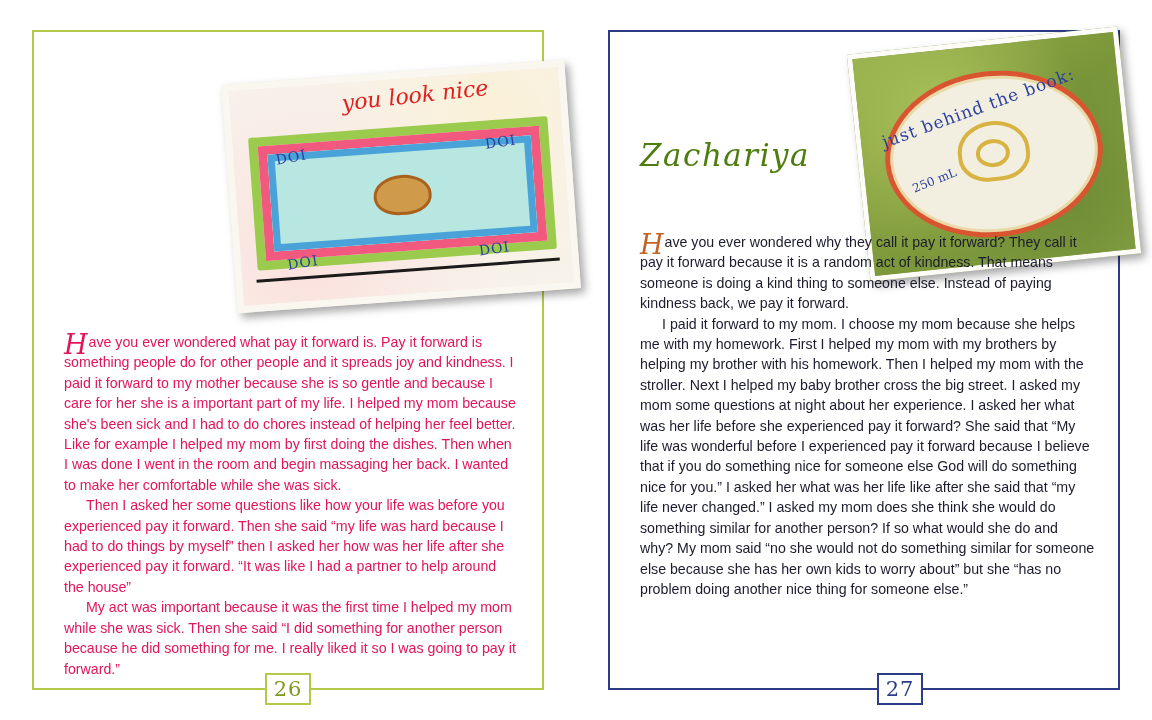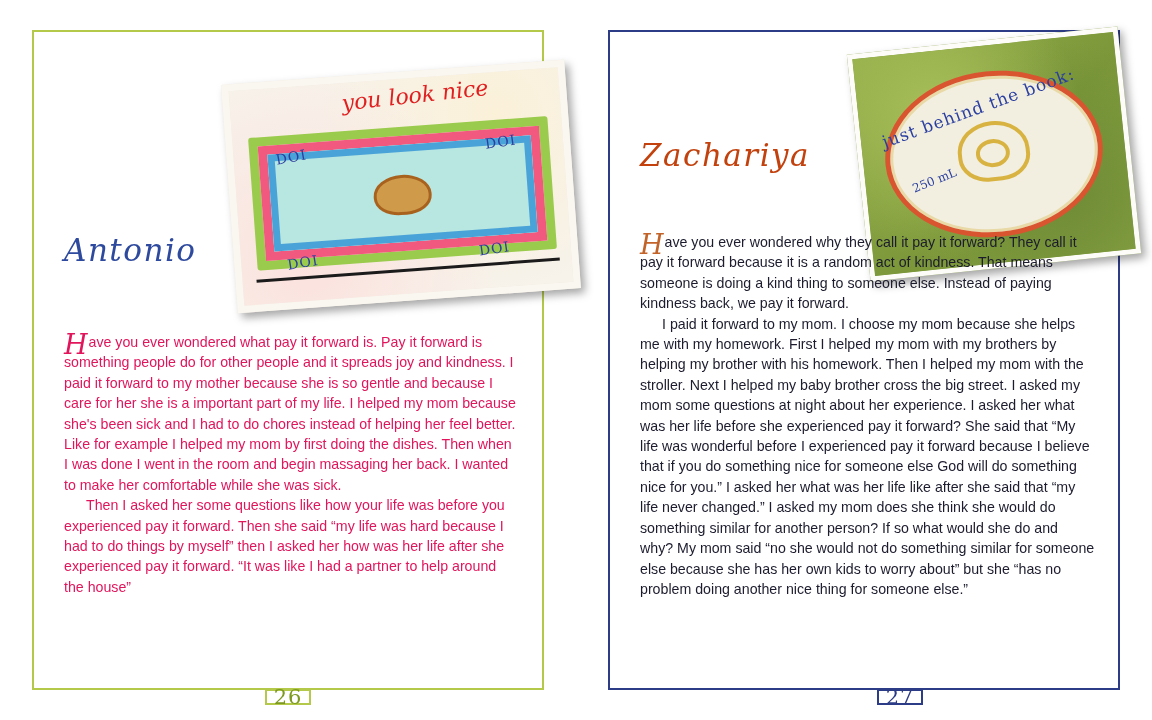--- a/index.html
+++ b/index.html
@@ -51,21 +51,21 @@
     white-space: nowrap;
   }
   .author-left {
     left: 30px;
     top: 200px;
     color: #2e4a9e;
   }
   .author-right {
     left: 30px;
     top: 105px;
-    color: #c2410c;
+    color: #4d7c0f;
   }
   
   .body-text {
     position: absolute;
     box-sizing: border-box;
     font-family: "Liberation Sans", sans-serif;
     font-size: 14.2px;
     line-height: 20.4px;
   }
   .body-left {
@@ -101,21 +101,21 @@
   .dropcap-left { color: #e1155c; }
   .dropcap-right { color: #c2642a; }
 
   
   .page-num {
     position: absolute;
     bottom: -17px;
     left: 50%;
     transform: translateX(-50%);
     width: 46px;
-    height: 16px;
+    height: 32px;
     background: #ffffff;
     display: flex;
     align-items: center;
     justify-content: center;
     font-family: "DejaVu Serif", serif;
     font-size: 21px;
     letter-spacing: 1px;
     box-sizing: border-box;
   }
   .page-num-left {
@@ -289,27 +289,27 @@
         </div>
       </div>
       <div class="art1-title">you look nice</div>
       <div class="art1-doi a">DOI</div>
       <div class="art1-doi b">DOI</div>
       <div class="art1-doi c">DOI</div>
       <div class="art1-doi d">DOI</div>
       <div class="art1-baseline"></div>
     </div>
 
-    <div class="author author-left">Antonio</div>
 
     <div class="body-text body-left">
       <p class="first">
         <span class="dropcap dropcap-left">H</span><span>ave you ever wondered what pay it forward is.  Pay it forward is something people do for other people and it spreads joy and kindness. I paid it forward to my mother because she is so gentle and because I care for her she is a important part of my life. I helped my mom because she's been sick and I had to do chores instead of helping her feel better. Like for example I helped my mom by first doing the dishes. Then when I was done I went in the room and begin massaging her back. I wanted to make her comfortable while she was sick.</span>
       </p>
       <p><span>Then I asked her some questions like how your life was before you experienced pay it forward.  Then she said “my life was hard because I had to do things by myself” then I asked her how was her life after she experienced pay it forward. “It was like I had a partner to help around the house”</span></p>
+      <p><span>My act was important because it was the first time I helped my mom while she was sick.  Then she said “I did something for another person because he did something for me.  I really liked it so I was going to pay it forward.”</span></p>
     </div>
 
     <div class="page-num page-num-left">26</div>
   </div>
 
   <div class="page page-right">
 
     <div class="photo photo-2">
       <div class="art2-bg"></div>
       <div class="art2-oval">

